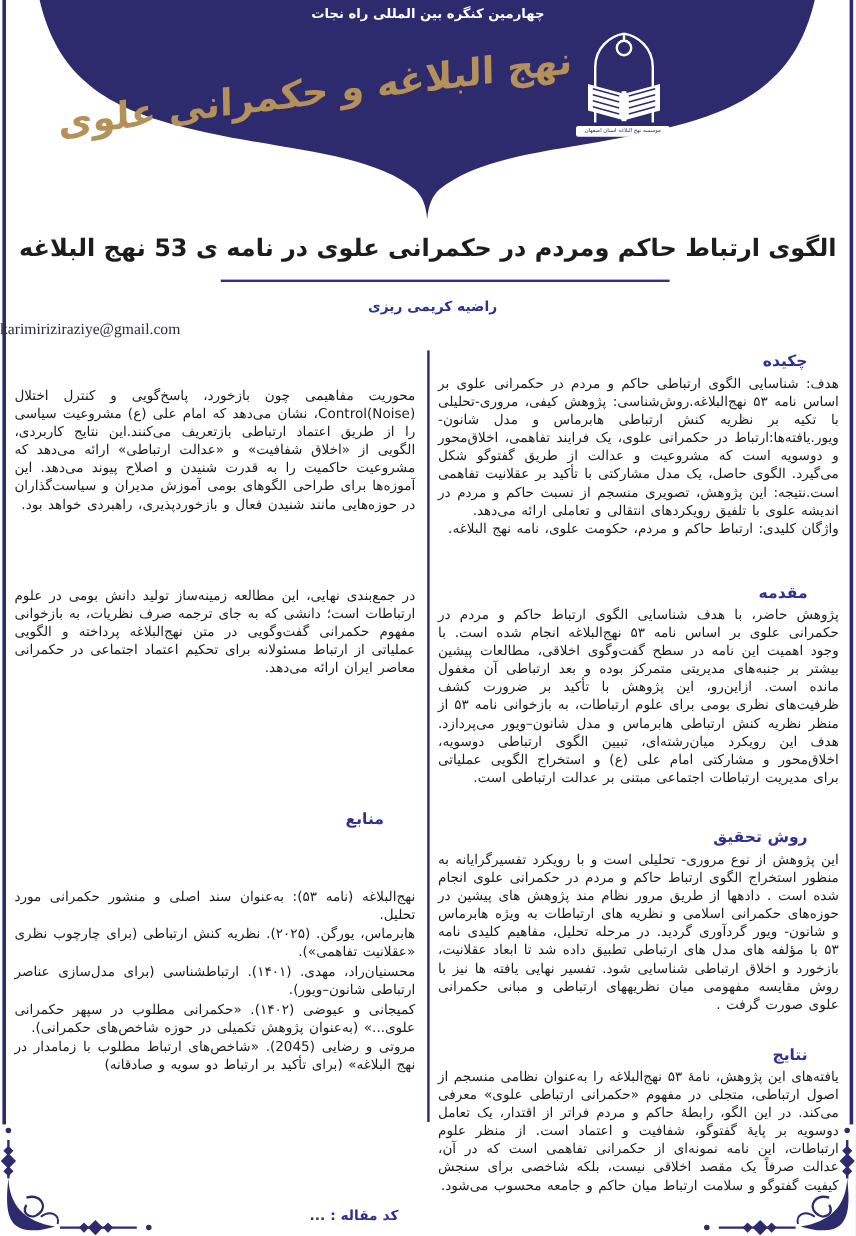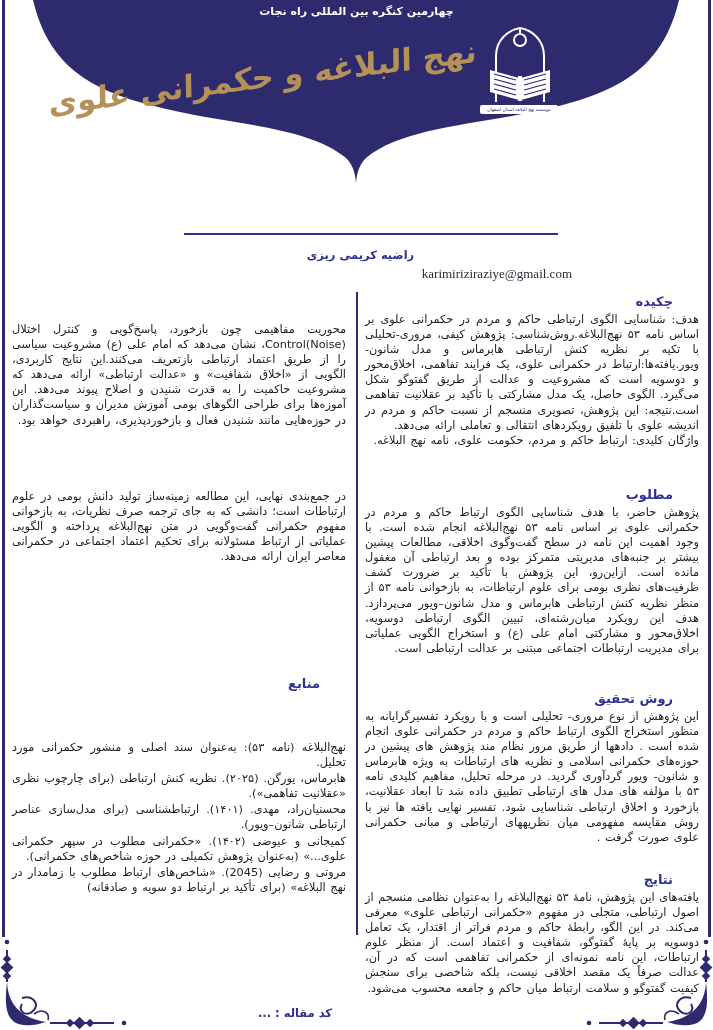--- a/index.html
+++ b/index.html
@@ -41,21 +41,21 @@
   .article-title{
     position:absolute;top:194px;left:0;width:713px;
     text-align:center;font-size:20px;font-weight:600;color:#1d1d1f;z-index:2;
   }
   .title-underline{position:absolute;top:233px;left:184px;width:374px;height:2px;background:#2e3192;}
   .author-name{
     position:absolute;top:248px;left:4px;width:713px;text-align:center;
     color:#2e3192;font-weight:bold;font-size:11.5px;
   }
   .author-email{
-    position:absolute;top:266px;left:0;width:572px;text-align:right;direction:ltr;
+    position:absolute;top:266px;left:0;width:572px;text-align:left;direction:ltr;
     font-family:"Liberation Serif","DejaVu Serif",serif;font-size:13px;color:#2b2b3a;
   }
 
   
   .divider{position:absolute;top:292px;left:356px;width:2px;height:643px;background:#2e2a6e;}
   .sec{position:absolute;width:334px;}
   .col-right{left:365px;}
   .col-left{left:12px;}
   h2.sec-h{
     margin:0 0 3px 0;padding:0 26px 0 0;
@@ -107,34 +107,35 @@
       <path d="M68,44 L39,52 L39,74 L68,66 Z"></path>
       <rect x="36" y="50" width="4" height="25"></rect>
     </g>
     <g stroke="#2e2a6e" stroke-width="1.2" fill="none">
       <path d="M12,48 L34,54 M12,53 L34,59 M12,58 L34,64 M12,63 L34,69"></path>
       <path d="M64,48 L42,54 M64,53 L42,59 M64,58 L42,64 M64,63 L42,69"></path>
     </g>
   </svg>
   <div class="logo-caption">موسسه نهج البلاغه استان اصفهان</div>
 
+  <div class="article-title">الگوی ارتباط حاکم ومردم در حکمرانی علوی در نامه ی 53 نهج البلاغه</div>
   <div class="title-underline"></div>
   <div class="author-name">راضیه کریمی ریزی</div>
   <div class="author-email">karimiriziraziye@gmail.com</div>
 
   <div class="divider"></div>
 
   <div class="sec col-right" style="top:294px;">
     <h2 class="sec-h">چکیده</h2>
     <p class="body-t">هدف: شناسایی الگوی ارتباطی حاکم و مردم در حکمرانی علوی بر اساس نامه ۵۳ نهج‌البلاغه.روش‌شناسی: پژوهش کیفی، مروری-تحلیلی با تکیه بر نظریه کنش ارتباطی هابرماس و مدل شانون-ویور.یافته‌ها:ارتباط در حکمرانی علوی، یک فرایند تفاهمی، اخلاق‌محور و دوسویه است که مشروعیت و عدالت از طریق گفتوگو شکل می‌گیرد. الگوی حاصل، یک مدل مشارکتی با تأکید بر عقلانیت تفاهمی است.نتیجه: این پژوهش، تصویری منسجم از نسبت حاکم و مردم در اندیشه علوی با تلفیق رویکردهای انتقالی و تعاملی ارائه می‌دهد.</p>
     <p class="body-t">واژگان کلیدی: ارتباط حاکم و مردم، حکومت علوی، نامه نهج البلاغه.</p>
   </div>
 
   <div class="sec col-right" style="top:487px;">
-    <h2 class="sec-h">مطلوب</h2>
+    <h2 class="sec-h">مقدمه</h2>
     <p class="body-t">پژوهش حاضر، با هدف شناسایی الگوی ارتباط حاکم و مردم در حکمرانی علوی بر اساس نامه ۵۳ نهج‌البلاغه انجام شده است. با وجود اهمیت این نامه در سطح گفت‌وگوی اخلاقی، مطالعات پیشین بیشتر بر جنبه‌های مدیریتی متمرکز بوده و بعد ارتباطی آن مغفول مانده است. ازاین‌رو، این پژوهش با تأکید بر ضرورت کشف ظرفیت‌های نظری بومی برای علوم ارتباطات، به بازخوانی نامه ۵۳ از منظر نظریه کنش ارتباطی هابرماس و مدل شانون–ویور می‌پردازد. هدف این رویکرد میان‌رشته‌ای، تبیین الگوی ارتباطی دوسویه، اخلاق‌محور و مشارکتی امام علی (ع) و استخراج الگویی عملیاتی برای مدیریت ارتباطات اجتماعی مبتنی بر عدالت ارتباطی است.</p>
   </div>
 
   <div class="sec col-right" style="top:691px;">
     <h2 class="sec-h">روش تحقیق</h2>
     <p class="body-t">این پژوهش از نوع مروری- تحلیلی است و با رویکرد تفسیرگرایانه به منظور استخراج الگوی ارتباط حاکم و مردم در حکمرانی علوی انجام شده است . دادهها از طریق مرور نظام مند پژوهش های پیشین در حوزه‌های حکمرانی اسلامی و نظریه های ارتباطات به ویژه هابرماس و شانون- ویور گردآوری گردید. در مرحله تحلیل، مفاهیم کلیدی نامه ۵۳ با مؤلفه های مدل های ارتباطی تطبیق داده شد تا ابعاد عقلانیت، بازخورد و اخلاق ارتباطی شناسایی شود. تفسیر نهایی یافته ها نیز با روش مقایسه مفهومی میان نظریههای ارتباطی و مبانی حکمرانی علوی صورت گرفت .</p>
   </div>
 
   <div class="sec col-right" style="top:872px;">
     <h2 class="sec-h">نتایج</h2>

